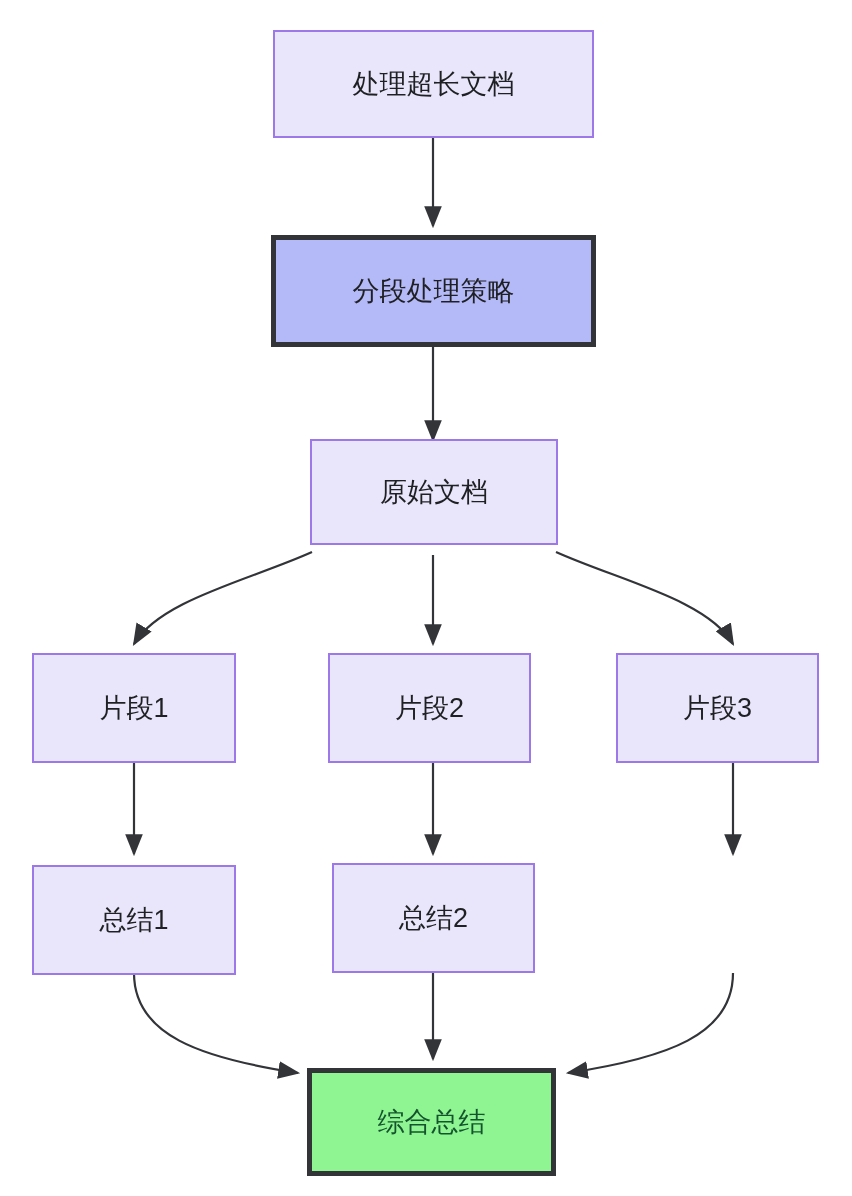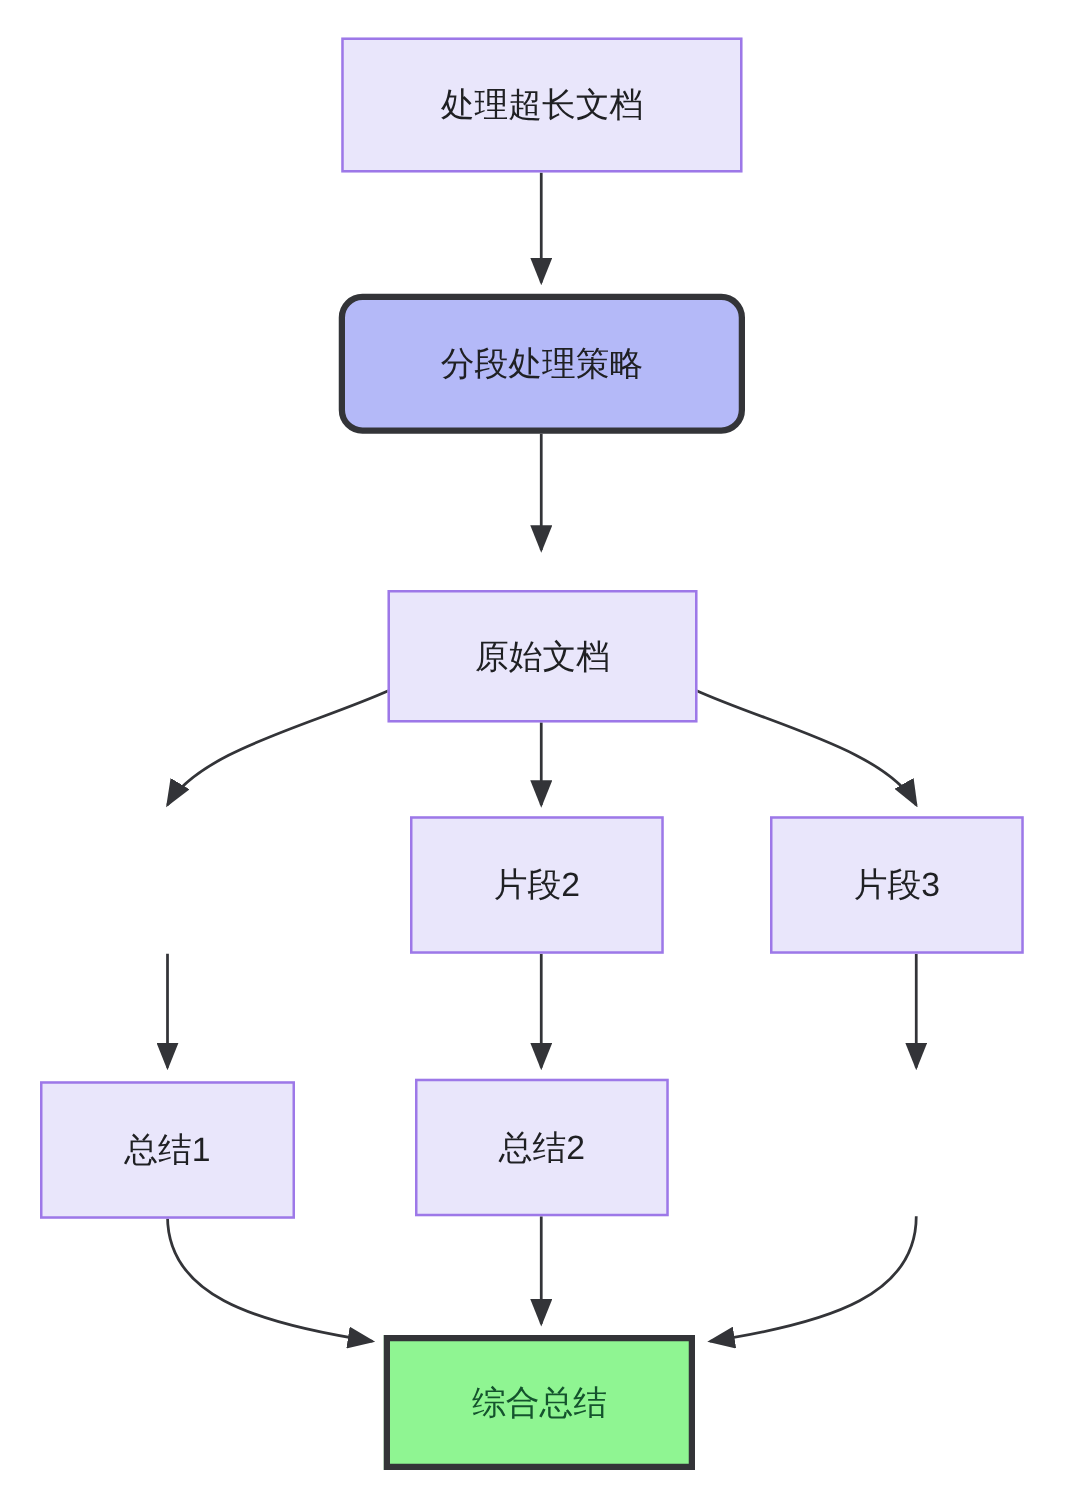--- a/index.html
+++ b/index.html
@@ -94,28 +94,31 @@
 
     <path d="M 433,973 L 433,1059" stroke="#333438" stroke-width="2.2" fill="none" marker-end="url(#arrowhead)"></path>
 
     <path d="M 733,973 C 733,1035 667,1058 568,1073" stroke="#333438" stroke-width="2.2" fill="none" marker-end="url(#arrowhead)"></path>
   </svg>
 
   <div class="node style-default" style="left:273px; top:30px; width:321px; height:108px;">
     <span class="node-label">处理超长文档</span>
   </div>
 
-  <div class="node style-highlight" style="left:271px; top:235px; width:325px; height:112px;border-radius:19px;">
+  <div class="node style-highlight" style="left:271px; top:235px; width:325px; height:112px;">
     <span class="node-label">分段处理策略</span>
   </div>
 
-  <div class="node style-default" style="left:310px; top:472px; width:248px; height:106px;">
+  <div class="node style-default" style="left:310px; top:439px; width:248px; height:106px;">
     <span class="node-label">原始文档</span>
   </div>
 
+  <div class="node style-default" style="left:32px; top:653px; width:204px; height:110px;">
+    <span class="node-label">片段1</span>
+  </div>
 
   <div class="node style-default" style="left:328px; top:653px; width:203px; height:110px;">
     <span class="node-label">片段2</span>
   </div>
 
   <div class="node style-default" style="left:616px; top:653px; width:203px; height:110px;align-items:center;">
     <span class="node-label">片段3</span>
   </div>
 
   <div class="node style-default" style="left:32px; top:865px; width:204px; height:110px;">

